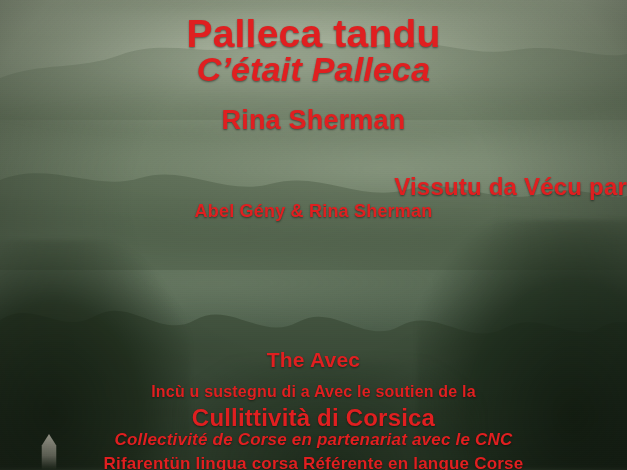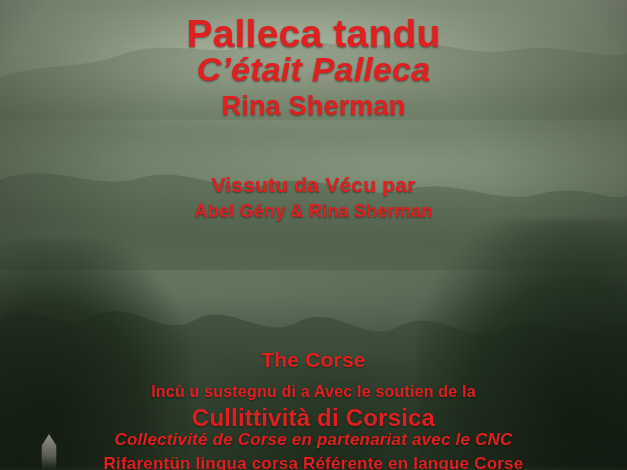--- a/index.html
+++ b/index.html
@@ -112,30 +112,31 @@
   .title-sub {
     position: absolute;
     top: 52px;
     font-size: 34px;
     font-weight: bold;
     font-style: italic;
     line-height: 1.05;
   }
   .author {
     position: absolute;
-    top: 91px;
+    top: 105px;
     font-size: 27px;
     font-weight: bold;
   }
 
   .lived-label {
     position: absolute;
     top: 173px;
-    font-size: 21px;
-    font-weight: bold;
+    font-size: 24px;
+    font-weight: bold;
+    text-align: right;
   }
   .lived-names {
     position: absolute;
     top: 201px;
     font-size: 18px;
     font-weight: bold;
   }
 
   .coprod-label {
     position: absolute;
@@ -216,21 +217,21 @@
 
   <div class="credits">
 
     <div class="line title-main">Palleca tandu</div>
     <div class="line title-sub">C’était Palleca</div>
     <div class="line author">Rina Sherman</div>
 
     <div class="line lived-label">Vissutu da  Vécu par</div>
     <div class="line lived-names">Abel Gény &amp; Rina Sherman</div>
 
-    <div class="line coprod-name">The Corse</div>
+    <div class="line coprod-name">The Avec</div>
 
     <div class="line support-label">Incù u sustegnu di a  Avec le soutien de la</div>
     <div class="line support-name">Cullittività di Corsica</div>
     <div class="line support-sub">Collectivité de Corse en partenariat avec le CNC</div>
 
     <div class="line referent">Rifarentün lingua corsa  Référente en langue Corse</div>
 
   </div>
 
 </div>

